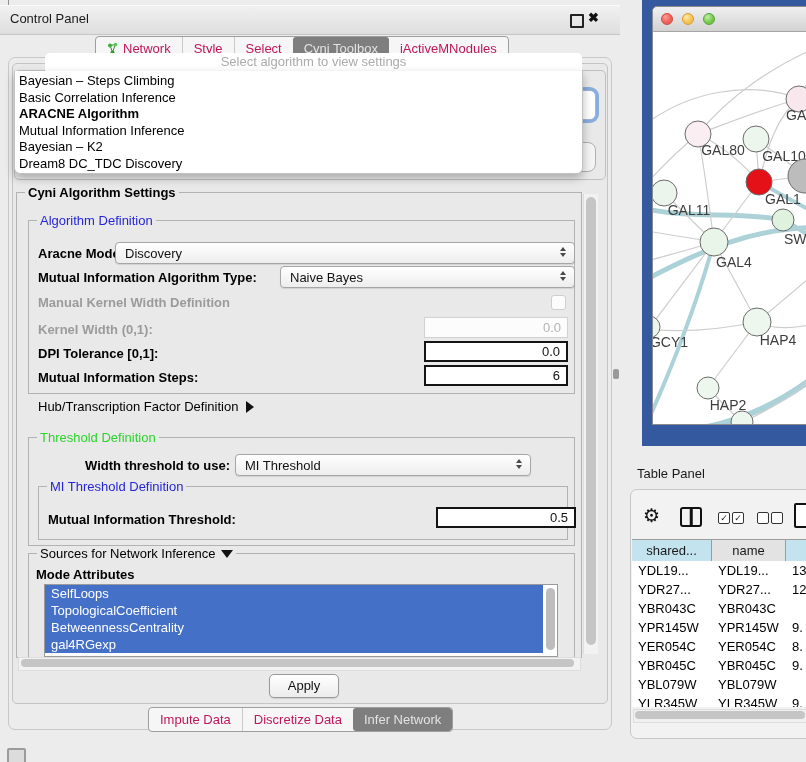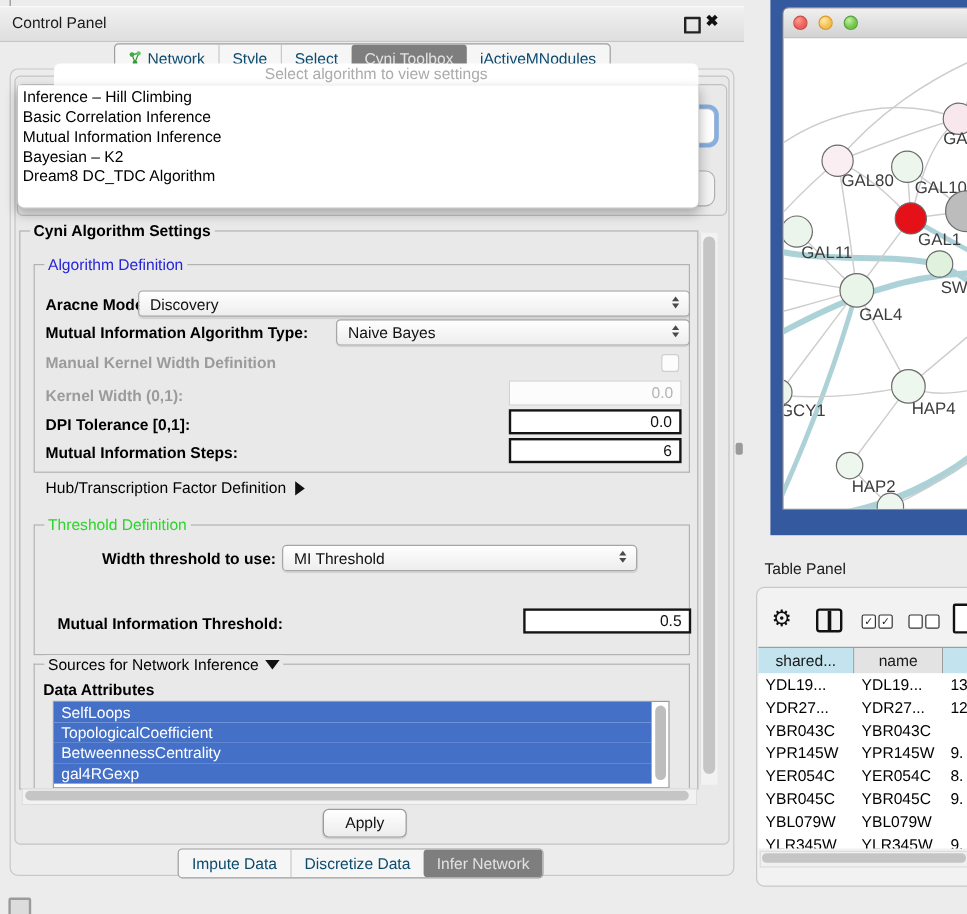--- a/index.html
+++ b/index.html
@@ -10,21 +10,21 @@
   .top-tick{left:8px;top:0;width:1px;height:5px;background:#8f8f8f;}
   .cp-header{left:0;top:5px;width:620px;height:28px;background:linear-gradient(#f1f1f1,#dedede);border-top:1px solid #fafafa;border-bottom:1px solid #c6c6c6;}
   .cp-title{position:absolute;left:10px;top:5px;font-size:13px;color:#1a1a1a;}
   .float-btn{position:absolute;left:570px;top:8px;width:10px;height:10px;border:2px solid #222;border-radius:1px;background:transparent;}
   .close-btn{position:absolute;left:588px;top:4px;font-size:13px;font-weight:bold;color:#111;}
 
   
   .tab-strip{display:flex;align-items:stretch;height:23px;background:#f6f6f6;border:1px solid #9e9e9e;border-radius:4px;overflow:hidden;}
   .top-tabs{left:95px;top:36px;}
   .bottom-tabs{left:148px;top:707px;}
-  .tab{display:flex;align-items:center;gap:5px;padding:0 11px;font-size:13px;color:#0c4a6e;white-space:nowrap;}
+  .tab{display:flex;align-items:center;gap:5px;padding:0 11px;font-size:13px;color:#be185d;white-space:nowrap;}
   .tab + .tab{border-left:1px solid #c9c9c9;}
   .tab.selected{background:#7e7e7e;color:#e3e3e3;border-left:none;border-radius:3px;}
   .tab.selected + .tab{border-left:none;}
 
   
   .cp-outer{left:8px;top:57px;width:602px;height:671px;background:#ececec;border:1px solid #c8c8c8;border-radius:7px;}
   .inner-pane{left:12px;top:63px;width:594px;height:639px;background:#e9e9e9;border:1px solid #c4c4c4;border-radius:5px;}
   .behind-panel{left:14px;top:70px;width:590px;height:108px;border:1px solid #c0c0c0;border-radius:5px;}
   .behind-combo-focus{left:72px;top:90px;width:522px;height:28px;background:#fff;border:1px solid #9fb6d6;border-radius:6px;box-shadow:0 0 0 3px #86aede;}
   .behind-combo2{left:72px;top:142px;width:522px;height:28px;background:#f4f4f4;border:1px solid #b0b0b0;border-radius:8px;}
@@ -209,32 +209,35 @@
     <span class="tb-title t-green">Threshold Definition</span>
   </div>
   <span class="abs lbl" style="left:85px;top:458px;">Width threshold to use:</span>
   <div class="abs combo" style="left:235px;top:454px;width:296px;">
     <span>MI Threshold</span>
     <span class="spin">
         <i class="up"></i>
         <i class="dn"></i>
       </span>
   </div>
+  <div class="abs tbox mi-box">
+    <span class="tb-title t-blue">MI Threshold Definition</span>
+  </div>
   <span class="abs lbl" style="left:48px;top:512px;">Mutual Information Threshold:</span>
   <div class="abs tfield" style="left:436px;top:507px;width:140px;height:21px;">
     <span>0.5</span>
   </div>
 
   <div class="abs tbox src-box">
     <span class="tb-title t-black">
       <span>Sources for Network Inference</span>
       <span class="tri-down"></span>
     </span>
   </div>
-  <span class="abs lbl attr-label">Data Attributes</span>
+  <span class="abs lbl attr-label">Mode Attributes</span>
   <div class="abs attr-list">
     <div class="attr-scroll">
         <div class="thumb"></div>
       </div>
   <div class="attr-item selected">SelfLoops</div>
       <div class="attr-item selected">TopologicalCoefficient</div>
       <div class="attr-item selected">BetweennessCentrality</div>
       <div class="attr-item selected">gal4RGexp</div>
     </div>
 
@@ -254,25 +257,26 @@
       <div class="tab">
         <span>Discretize Data</span>
       </div>
       <div class="tab selected">
         <span>Infer Network</span>
       </div>
     </div>
 
   <div class="abs popup-header">Select algorithm to view settings</div>
   <div class="abs popup-list">
-      <div class="popup-item">Inference – Hill Climbing</div>
+      <div class="popup-item">Bayesian – Steps Climbing</div>
       <div class="popup-item">Basic Correlation Inference</div>
+      <div class="popup-item bold">ARACNE Algorithm</div>
       <div class="popup-item">Mutual Information Inference</div>
       <div class="popup-item">Bayesian – K2</div>
-      <div class="popup-item">Dream8 DC_TDC Algorithm</div>
+      <div class="popup-item">Dream8 DC_TDC Discovery</div>
     </div>
 
   <div class="abs split-knob"></div>
   <div class="abs dock-icon"></div>
 
   <div class="abs net-frame">
     <div class="net-window">
       <div class="titlebar">
         <span class="tl red"></span>
         <span class="tl yellow"></span>

